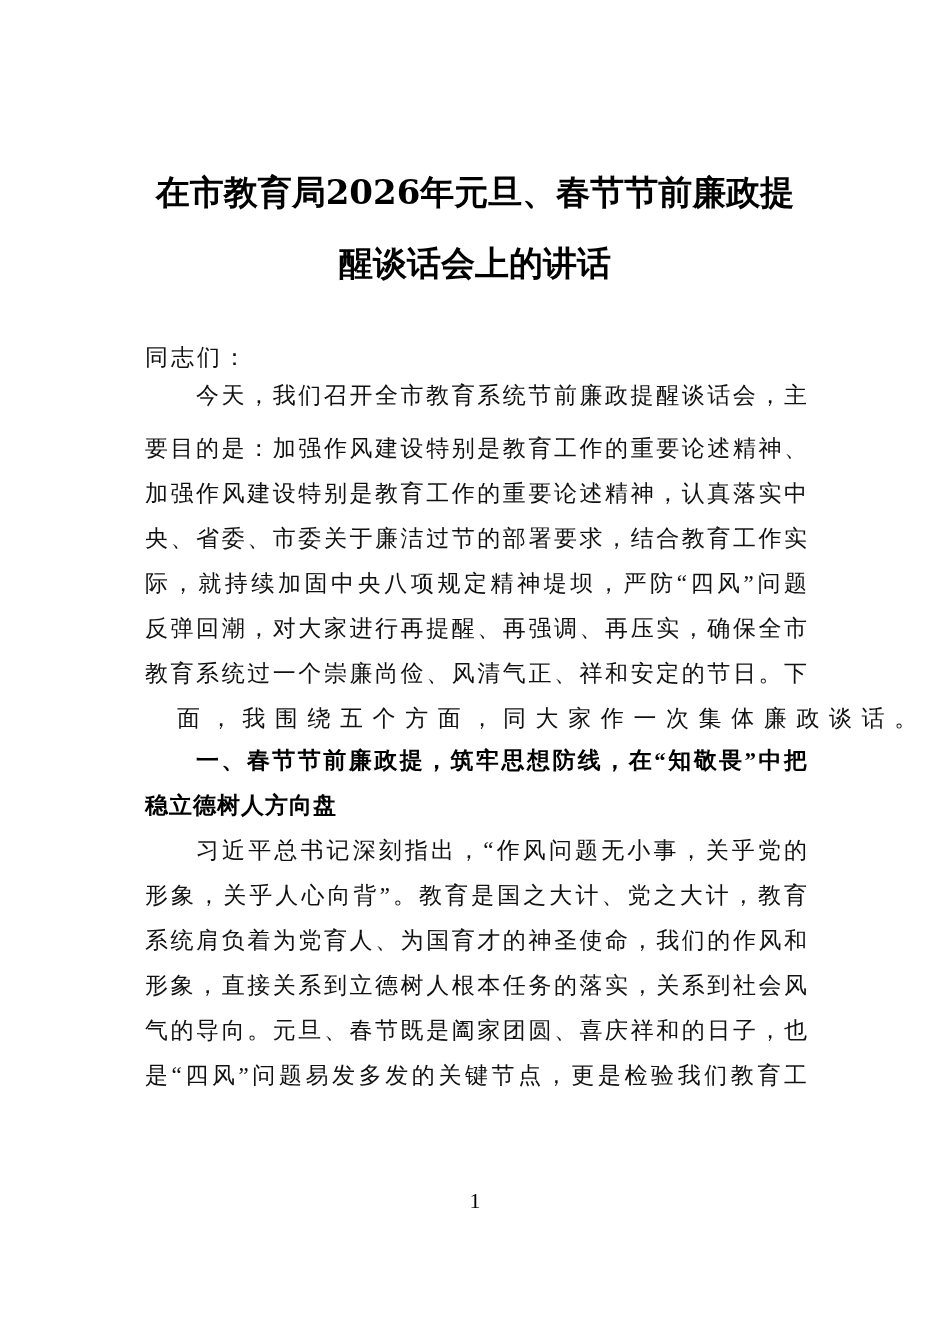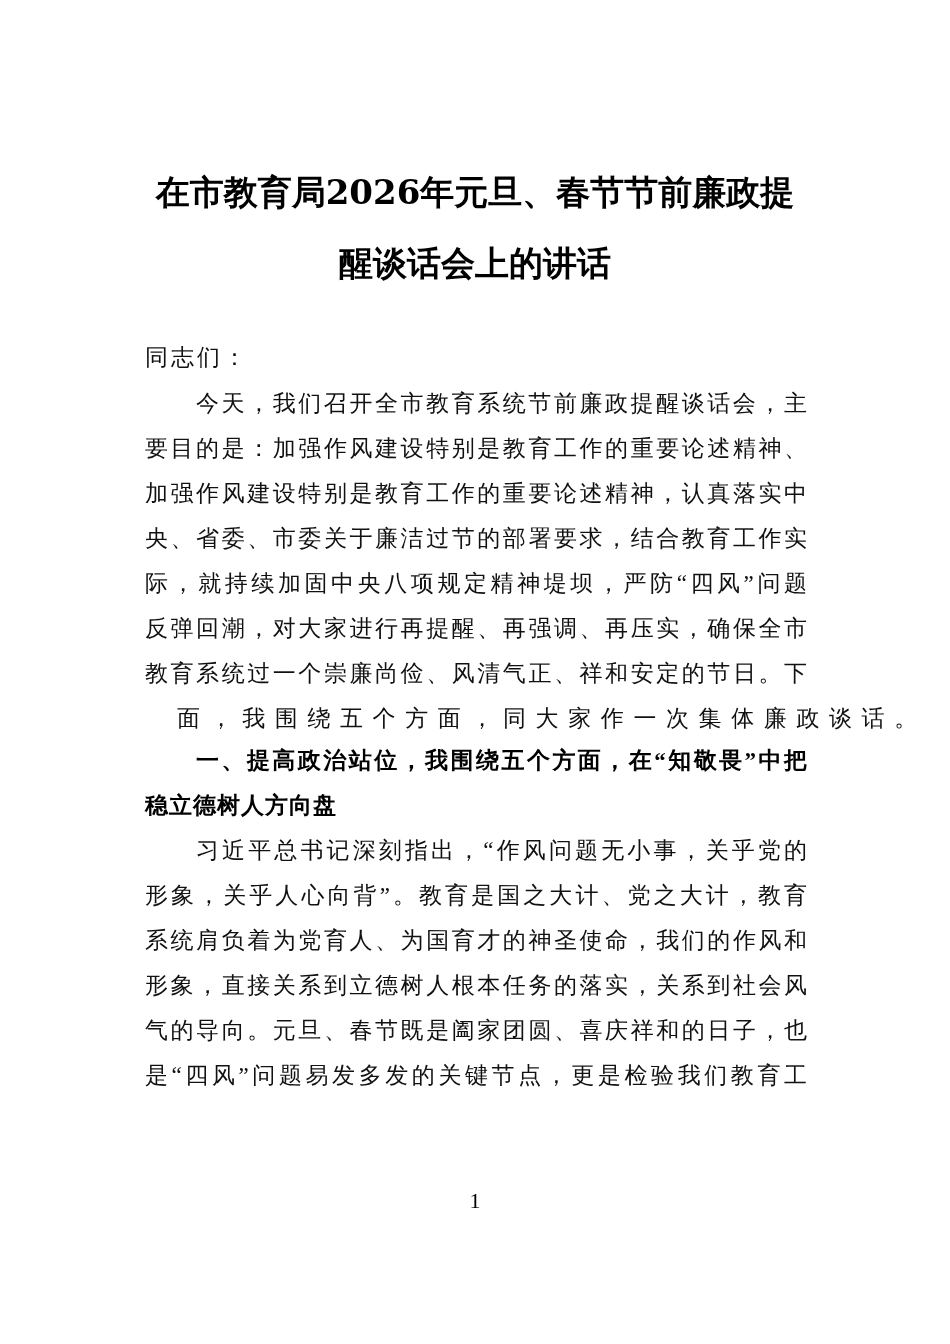--- a/index.html
+++ b/index.html
@@ -30,30 +30,30 @@
   </style>
 </head>
 <body>
 
 <div class="page">
   <div class="title t1">在市教育局2026年元旦、春节节前廉政提</div>
   <div class="title t2">醒谈话会上的讲话</div>
 
   <div class="line" style="top:343px;letter-spacing:3px;">同志们：</div>
 
-  <div class="line indent justify" style="top:389px;width:611px;">今天，我们召开全市教育系统节前廉政提醒谈话会，主</div>
+  <div class="line indent justify" style="top:381px;width:611px;">今天，我们召开全市教育系统节前廉政提醒谈话会，主</div>
   <div class="line justify" style="top:434px;">要目的是：加强作风建设特别是教育工作的重要论述精神、</div>
   <div class="line justify" style="top:479px;">加强作风建设特别是教育工作的重要论述精神，认真落实中</div>
   <div class="line justify" style="top:569px;">际，就持续加固中央八项规定精神堤坝，严防“四风”问题</div>
   <div class="line justify" style="top:524px;">央、省委、市委关于廉洁过节的部署要求，结合教育工作实</div>
   <div class="line justify" style="top:614px;">反弹回潮，对大家进行再提醒、再强调、再压实，确保全市</div>
   <div class="line justify" style="top:659px;">教育系统过一个崇廉尚俭、风清气正、祥和安定的节日。下</div>
   <div class="line" style="top:704px;letter-spacing:9.6px;margin-left:32px;">面，我围绕五个方面，同大家作一次集体廉政谈话。</div>
 
-  <div class="line indent heading justify" style="top:746px;width:611px;">一、提高政治站位，我围绕五个方面，在“知敬畏”中把</div>
+  <div class="line indent heading justify" style="top:746px;width:611px;">一、春节节前廉政提，筑牢思想防线，在“知敬畏”中把</div>
   <div class="line heading" style="top:791px;letter-spacing:1px;">稳立德树人方向盘</div>
 
   <div class="line indent justify" style="top:836px;width:611px;">习近平总书记深刻指出，“作风问题无小事，关乎党的</div>
   <div class="line justify" style="top:881px;">形象，关乎人心向背”。教育是国之大计、党之大计，教育</div>
   <div class="line justify" style="top:926px;">系统肩负着为党育人、为国育才的神圣使命，我们的作风和</div>
   <div class="line justify" style="top:971px;">形象，直接关系到立德树人根本任务的落实，关系到社会风</div>
   <div class="line justify" style="top:1016px;">气的导向。元旦、春节既是阖家团圆、喜庆祥和的日子，也</div>
   <div class="line justify" style="top:1061px;">是“四风”问题易发多发的关键节点，更是检验我们教育工</div>
 
   <div class="pagenum">1</div>

